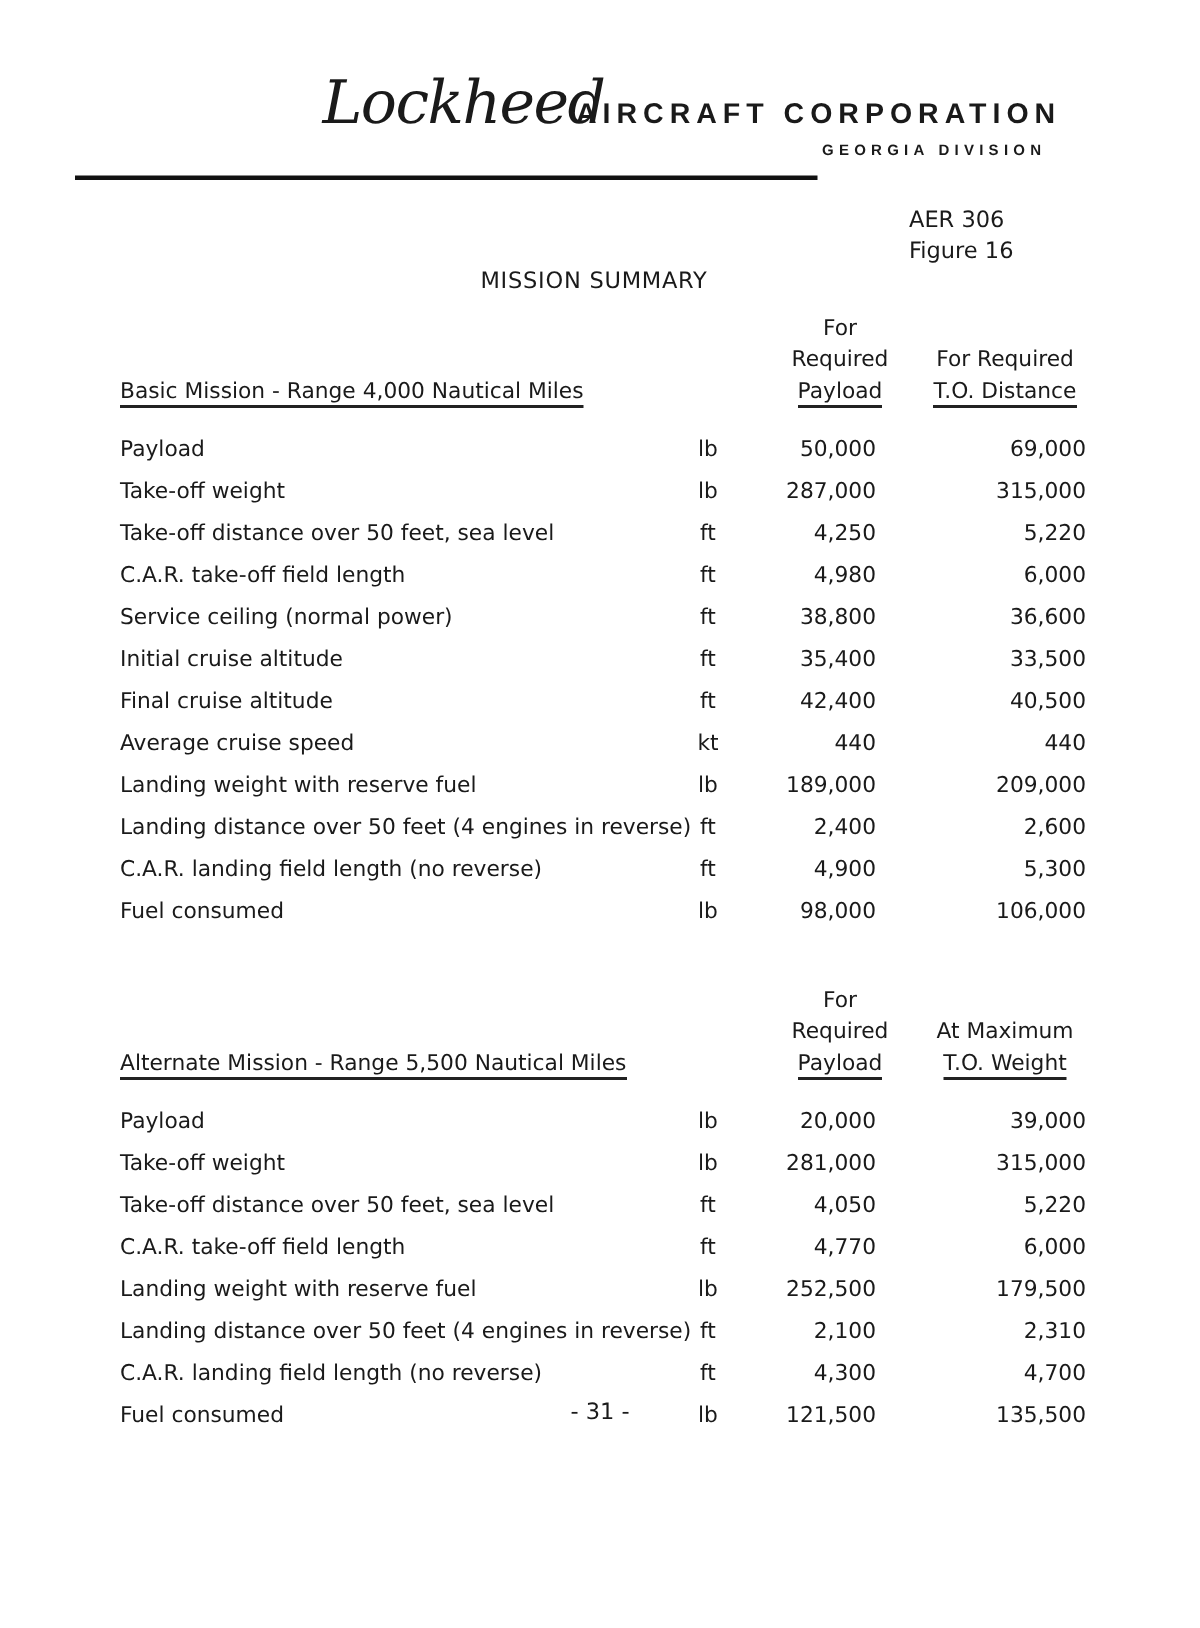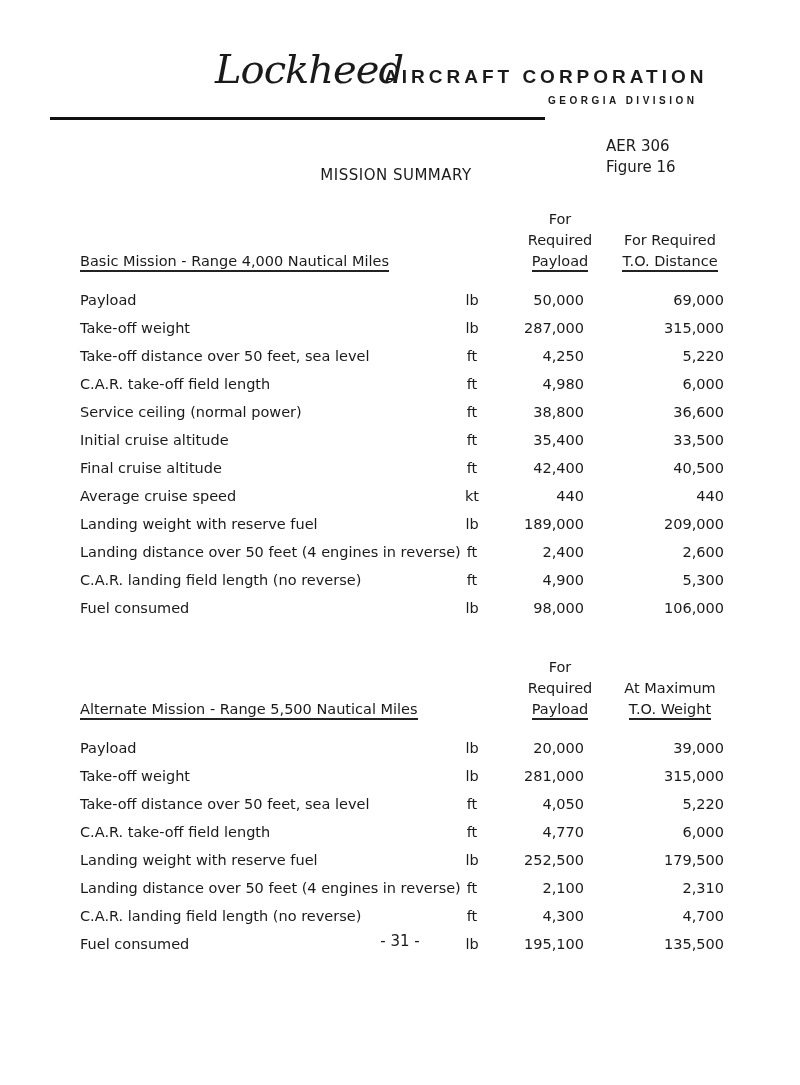--- a/index.html
+++ b/index.html
@@ -6,21 +6,21 @@
   body { width:800px; height:1085px; position:relative; overflow:hidden; color:#1a1a1a;
          font-family:"DejaVu Sans", sans-serif; }
   .logo-script { position:absolute; left:215px; top:46px; font-family:"DejaVu Serif", serif;
          font-style:italic; font-size:40px; font-weight:normal; letter-spacing:-1px; }
   .corp { position:absolute; left:352px; top:66px; font-family:"Liberation Sans", sans-serif;
          font-weight:bold; font-size:19px; letter-spacing:4px;margin-left:32px; }
   .rule { position:absolute; left:50px; top:117px; width:495px; height:3px; background:#111; }
   .division { position:absolute; left:548px; top:95px; font-family:"Liberation Sans", sans-serif;
          font-weight:bold; font-size:10px; letter-spacing:3.5px; }
   .docref { position:absolute; left:606px; top:126px; font-size:15px; line-height:21px;margin-top:10px; }
-  .title { position:absolute; left:0; width:800px; text-align:center; top:166px; font-size:15px;
+  .title { position:absolute; left:0; width:800px; text-align:center; top:178px; font-size:15px;
          letter-spacing:0.5px; padding-left:-10px; }
   .title span{ position:relative; left:-4px; }
   .section { position:absolute; left:80px; width:650px; }
   .hdr { position:relative; height:66px; font-size:14.5px; }
   .hdr .mission { position:absolute; left:0; bottom:0; border-bottom:2px solid #222; padding-bottom:1px; }
   .hdr .col { position:absolute; bottom:0; text-align:center; line-height:21px; }
   .hdr .col .u { border-bottom:2px solid #222; padding-bottom:1px; }
   .hdr .c1 { left:440px; width:80px; }
   .hdr .c2 { left:530px; width:120px; }
   .rows { margin-top:14px; }
@@ -187,19 +187,19 @@
     </div>
       <div class="row">
       <span class="lbl">C.A.R. landing field length (no reverse)</span>
       <span class="unit">ft</span>
       <span class="v1">4,300</span>
       <span class="v2">4,700</span>
     </div>
       <div class="row">
       <span class="lbl">Fuel consumed</span>
       <span class="unit">lb</span>
-      <span class="v1">195,100</span>
+      <span class="v1">121,500</span>
       <span class="v2">135,500</span>
     </div>
     </div>
   </div>
 
 <div class="pagenum">- 31 -</div>
 
 </body></html>

